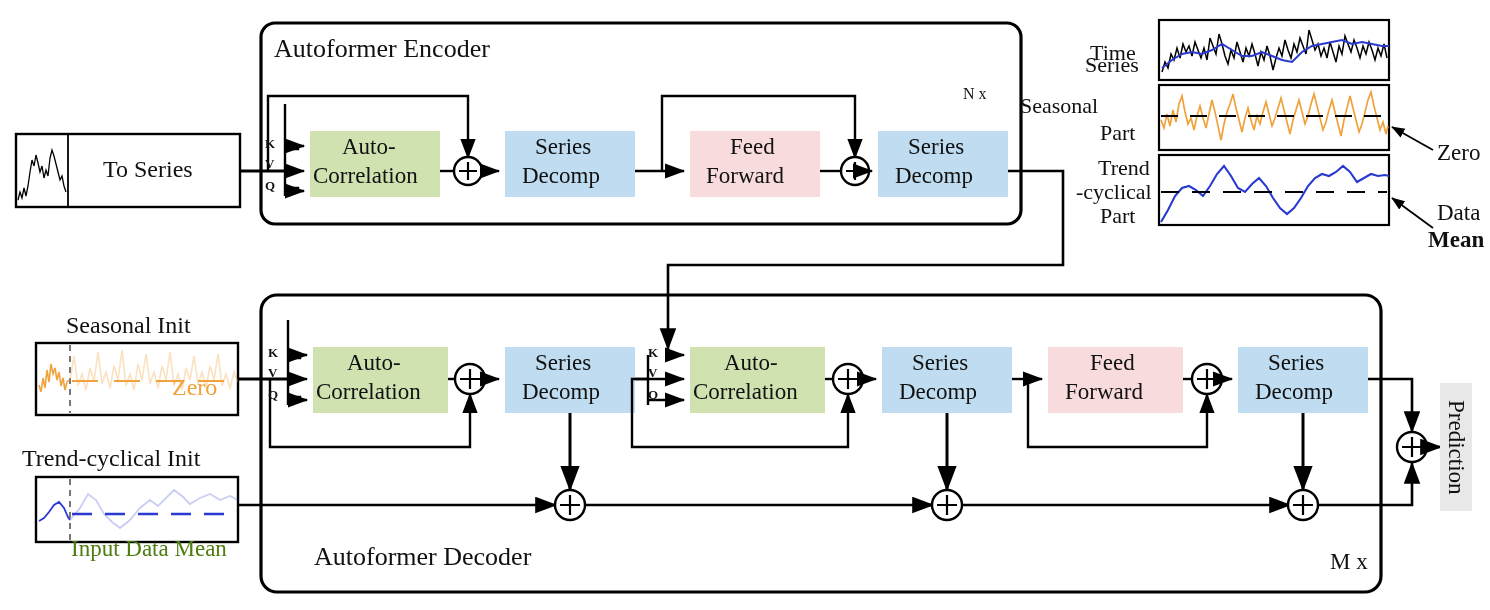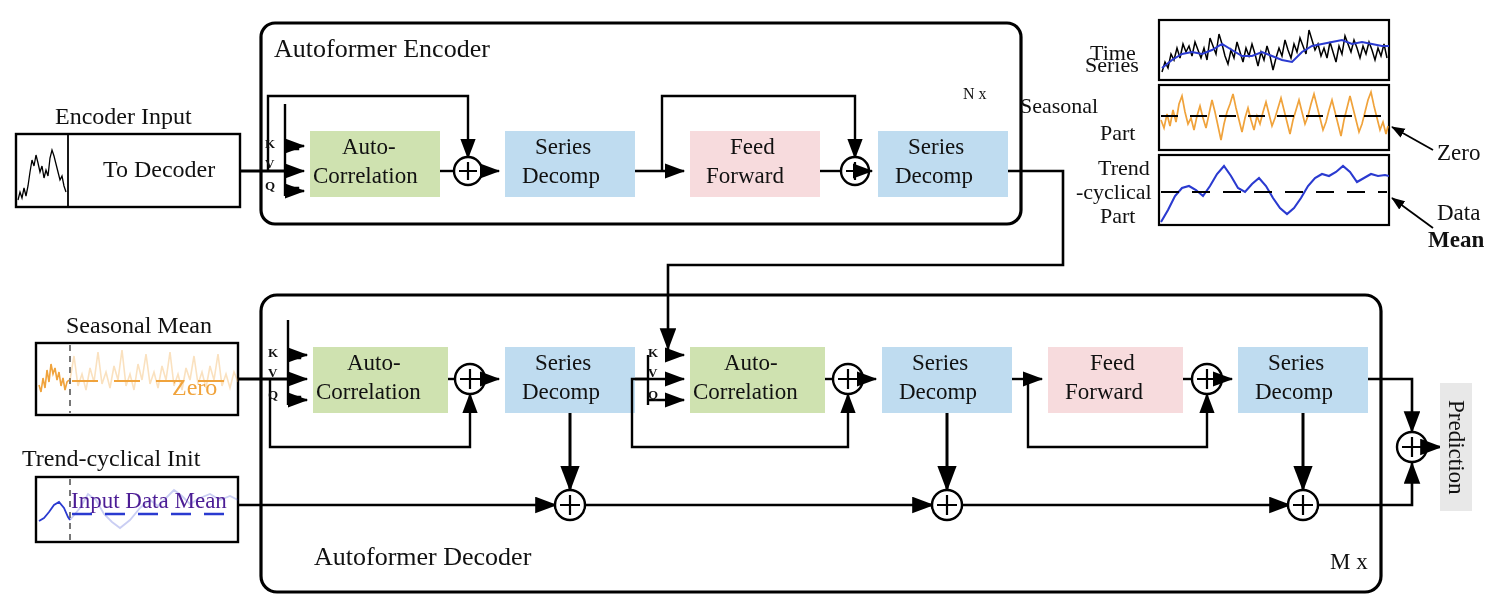--- a/index.html
+++ b/index.html
@@ -184,44 +184,43 @@
     <line x1="1161" y1="192" x2="1387" y2="192" stroke="#000" stroke-width="1.9" stroke-dasharray="18,13"></line>
   </g>
 
   <path d="M1433,150 L1392,127" fill="none" stroke="#000" stroke-width="1.8" marker-end="url(#ahs)"></path>
   <path d="M1433,228 L1392,198" fill="none" stroke="#000" stroke-width="1.8" marker-end="url(#ahs)"></path>
 </svg>
 
 <div class="lbl" style="left:274px;top:34px;font-size:26px;">Autoformer Encoder</div>
 <div class="lbl" style="left:963px;top:41px;font-size:16px;margin-top:44px;">N x</div>
 
-<div class="lbl" style="left:55px;top:103px;font-size:24px;">Encoder Input</div>
-<div class="lbl" style="left:103px;top:156px;font-size:24px;">To Decoder</div>
+<div class="lbl" style="left:103px;top:156px;font-size:24px;">To Series</div>
 
 <div class="lbl" style="left:265px;top:136px;font-size:13px;font-weight:bold;font-family:'Liberation Serif',serif;">K</div>
 <div class="lbl" style="left:265px;top:156px;font-size:13px;font-weight:bold;">V</div>
 <div class="lbl" style="left:265px;top:178px;font-size:13px;font-weight:bold;">Q</div>
 
 <div class="lbl" style="left:342px;top:134px;font-size:23px;">Auto-</div>
 <div class="lbl" style="left:313px;top:163px;font-size:23px;">Correlation</div>
 
 <div class="lbl" style="left:535px;top:134px;font-size:23px;">Series</div>
 <div class="lbl" style="left:522px;top:163px;font-size:23px;">Decomp</div>
 
 <div class="lbl" style="left:730px;top:134px;font-size:23px;">Feed</div>
 <div class="lbl" style="left:706px;top:163px;font-size:23px;">Forward</div>
 
 <div class="lbl" style="left:908px;top:134px;font-size:23px;">Series</div>
 <div class="lbl" style="left:895px;top:163px;font-size:23px;">Decomp</div>
 
-<div class="lbl" style="left:66px;top:312px;font-size:24px;">Seasonal Mean</div>
+<div class="lbl" style="left:66px;top:312px;font-size:24px;">Seasonal Init</div>
 <div class="lbl" style="left:172px;top:374px;font-size:24px;color:#f0a33c;">Zero</div>
 
 <div class="lbl" style="left:22px;top:445px;font-size:24px;">Trend-cyclical Init</div>
-<div class="lbl" style="left:71px;top:488px;font-size:23px;color:#4c1d95;">Input Data Mean</div>
+<div class="lbl" style="left:71px;top:536px;font-size:23px;color:#4d7c0f;">Input Data Mean</div>
 
 <div class="lbl" style="left:274px;top:542px;font-size:26px;margin-left:40px;">Autoformer Decoder</div>
 <div class="lbl" style="left:1330px;top:549px;font-size:23px;">M x</div>
 
 <div class="lbl" style="left:268px;top:345px;font-size:13px;font-weight:bold;">K</div>
 <div class="lbl" style="left:268px;top:365px;font-size:13px;font-weight:bold;">V</div>
 <div class="lbl" style="left:268px;top:387px;font-size:13px;font-weight:bold;">Q</div>
 
 <div class="lbl" style="left:648px;top:345px;font-size:13px;font-weight:bold;">K</div>
 <div class="lbl" style="left:648px;top:365px;font-size:13px;font-weight:bold;">V</div>

